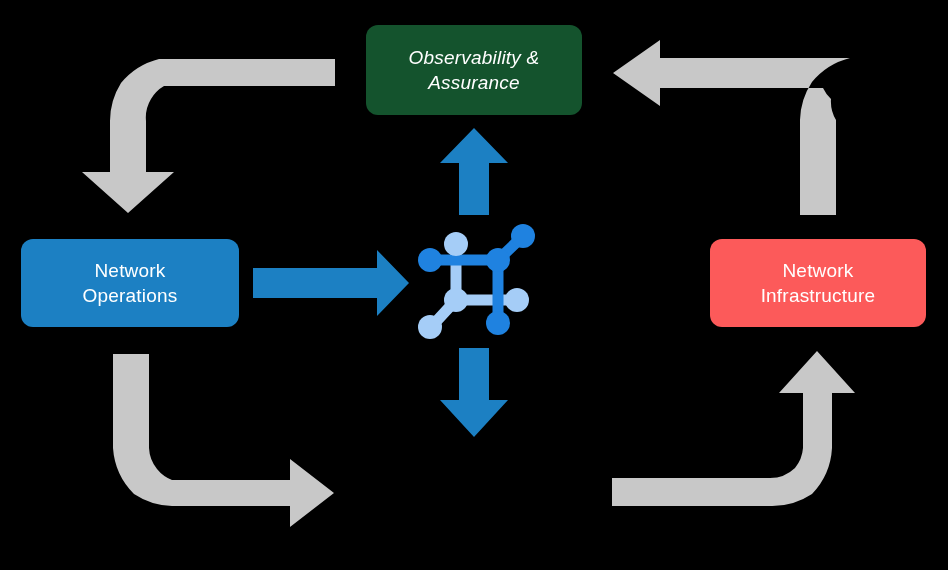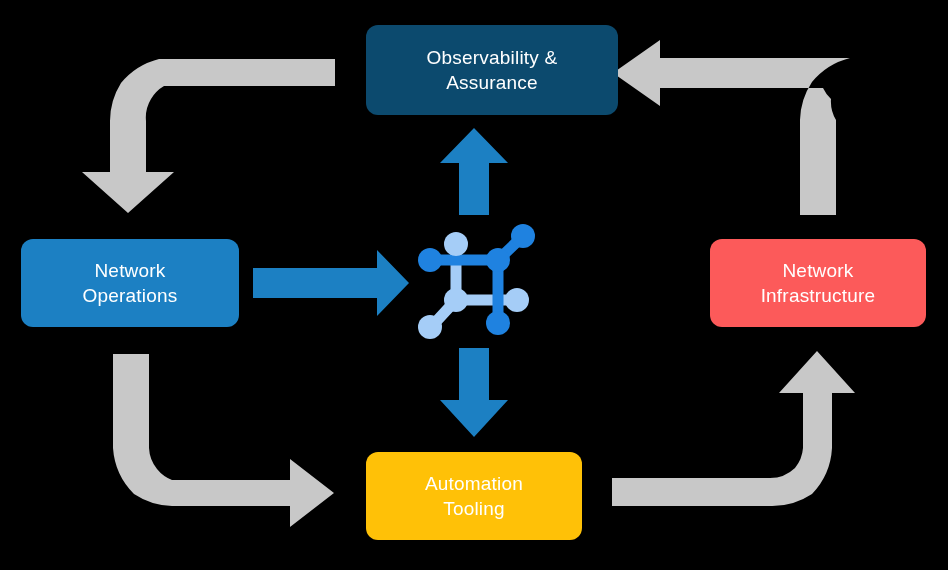--- a/index.html
+++ b/index.html
@@ -28,22 +28,23 @@
     font-weight: 400;
     letter-spacing: 0.2px;
     box-sizing: border-box;
     padding: 6px 10px;
   }
   .node-label {
     white-space: pre-line;
     display: block;
   }
   #box-observability {
-    left: 366px; top: 25px; width: 252px; height: 90px;
-    background: #0c4a6e;
+    left: 366px; top: 25px; width: 216px; height: 90px;
+    background: #14532d;
+    font-style: italic;
   }
   #box-network-operations {
     left: 21px; top: 239px; width: 218px; height: 88px;
     background: #1c80c3;
   }
   #box-network-infrastructure {
     left: 710px; top: 239px; width: 216px; height: 88px;
     background: #fc5a5a;
   }
   #box-automation-tooling {
@@ -127,18 +128,14 @@
   <div class="node-box" id="box-network-operations">
     <span class="node-label">Network
 Operations</span>
   </div>
 
   <div class="node-box" id="box-network-infrastructure">
     <span class="node-label">Network
 Infrastructure</span>
   </div>
 
-  <div class="node-box" id="box-automation-tooling">
-    <span class="node-label">Automation
-Tooling</span>
-  </div>
 
 </div>
 
 </body></html>

